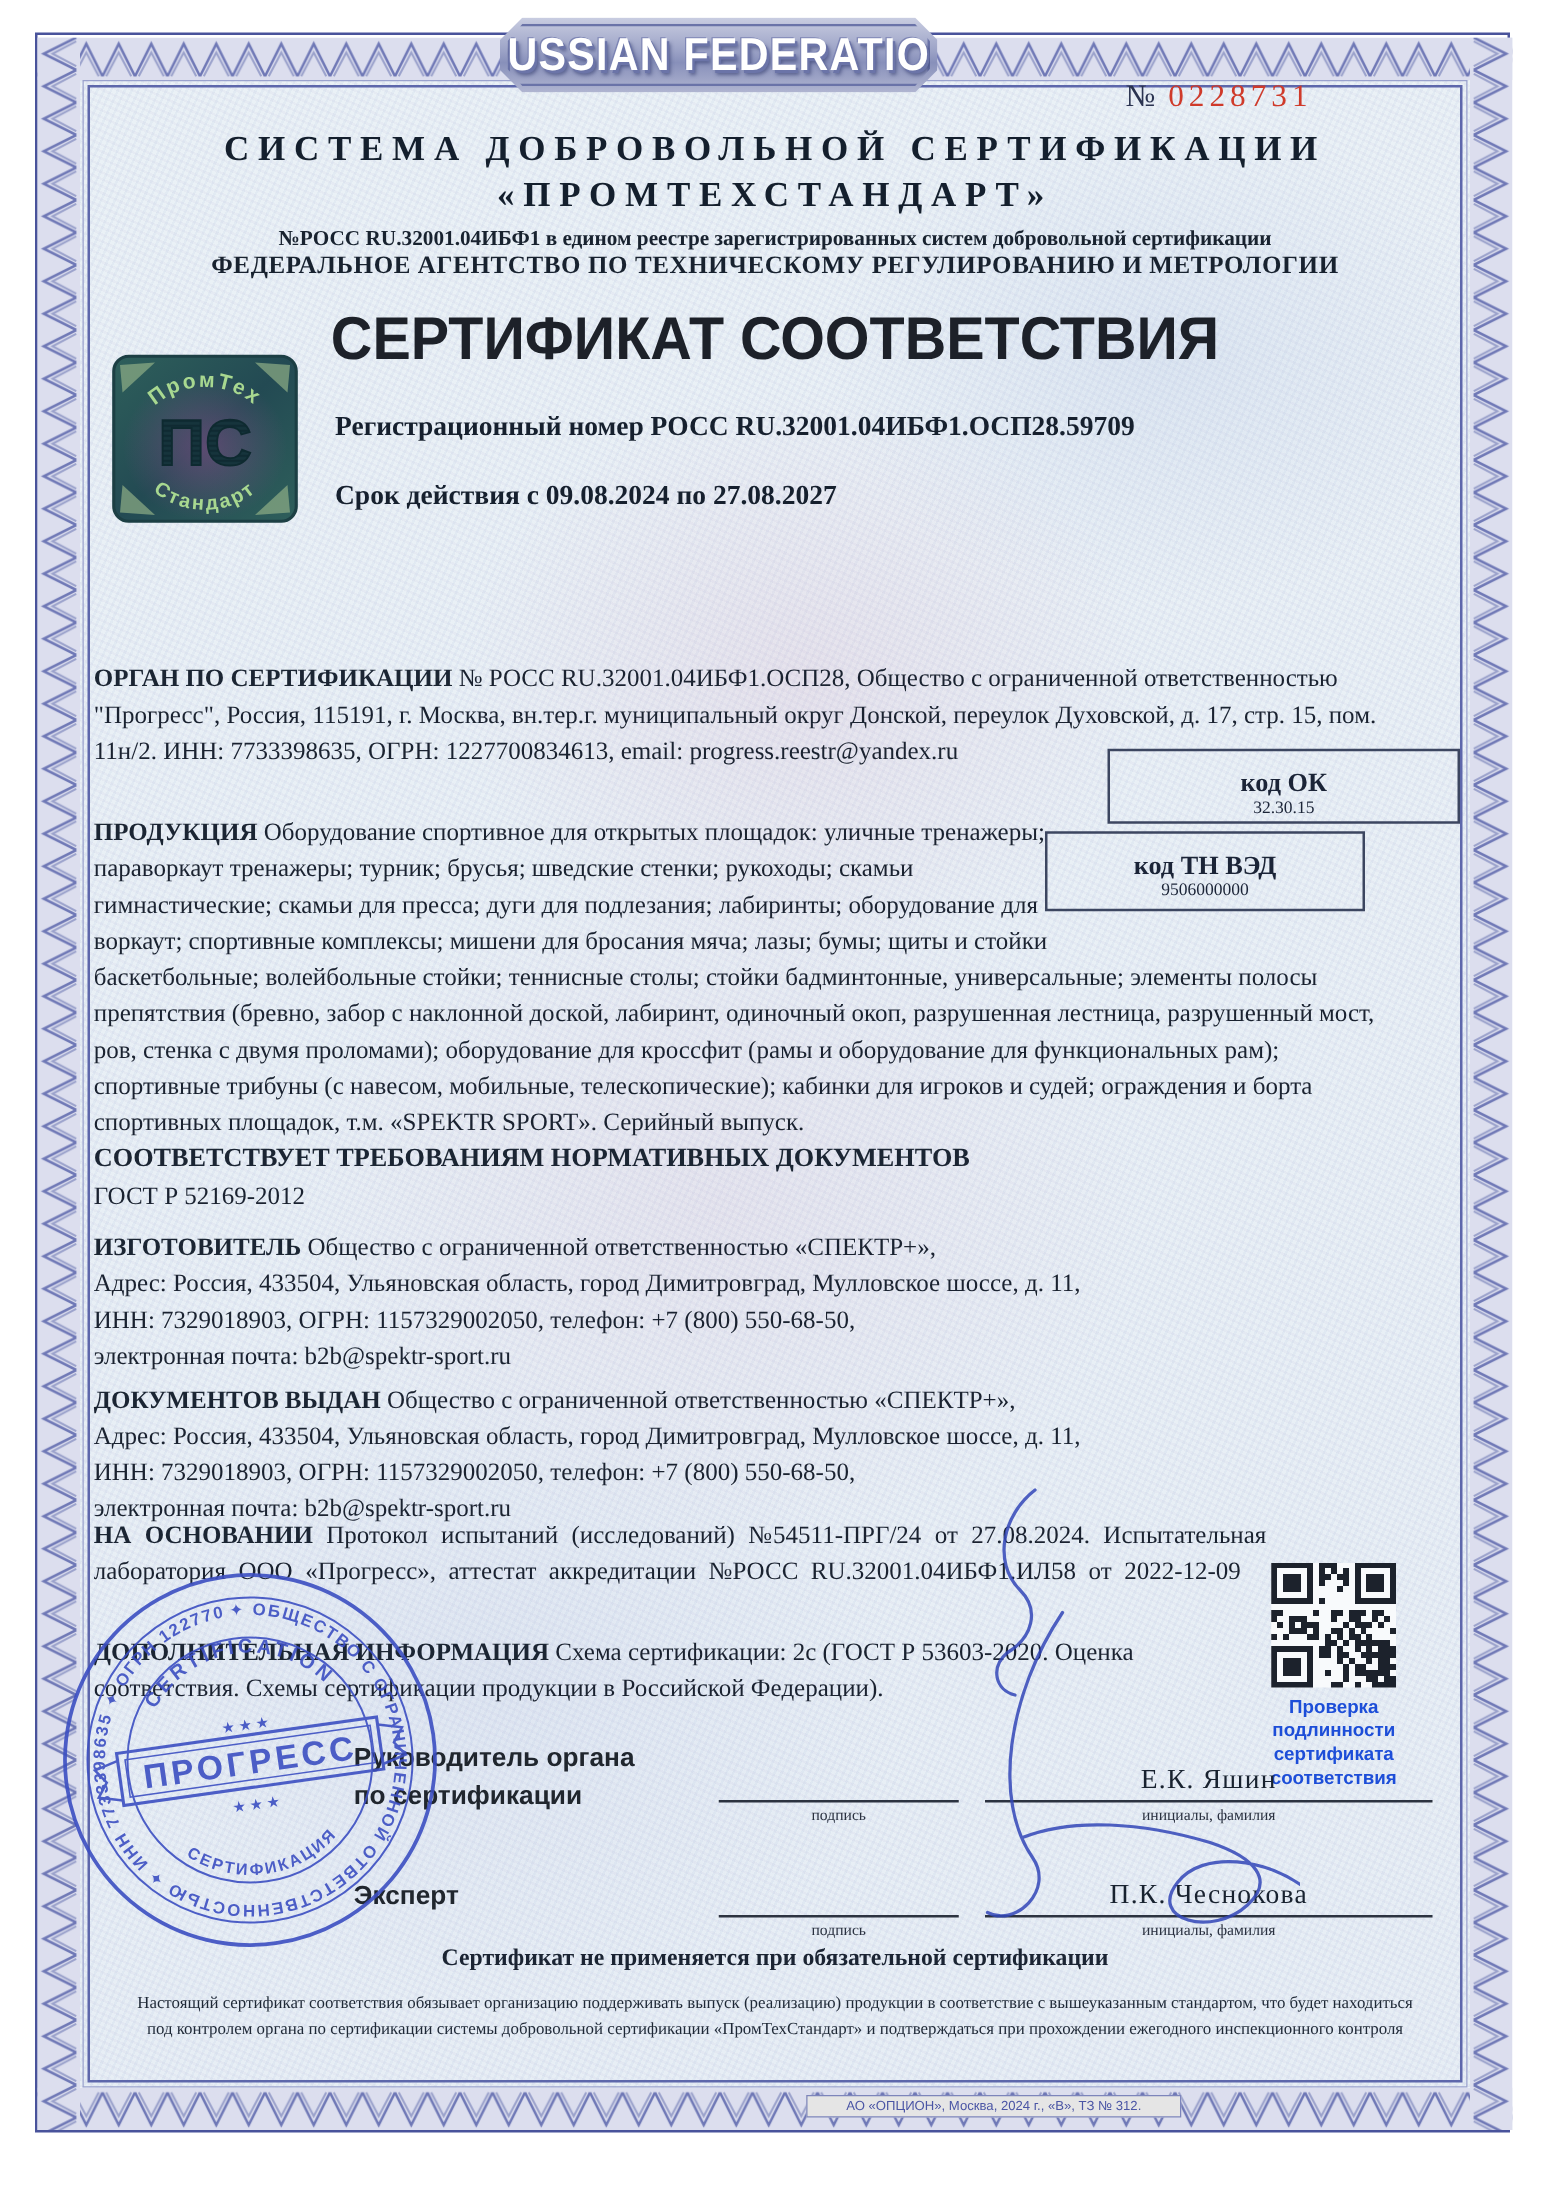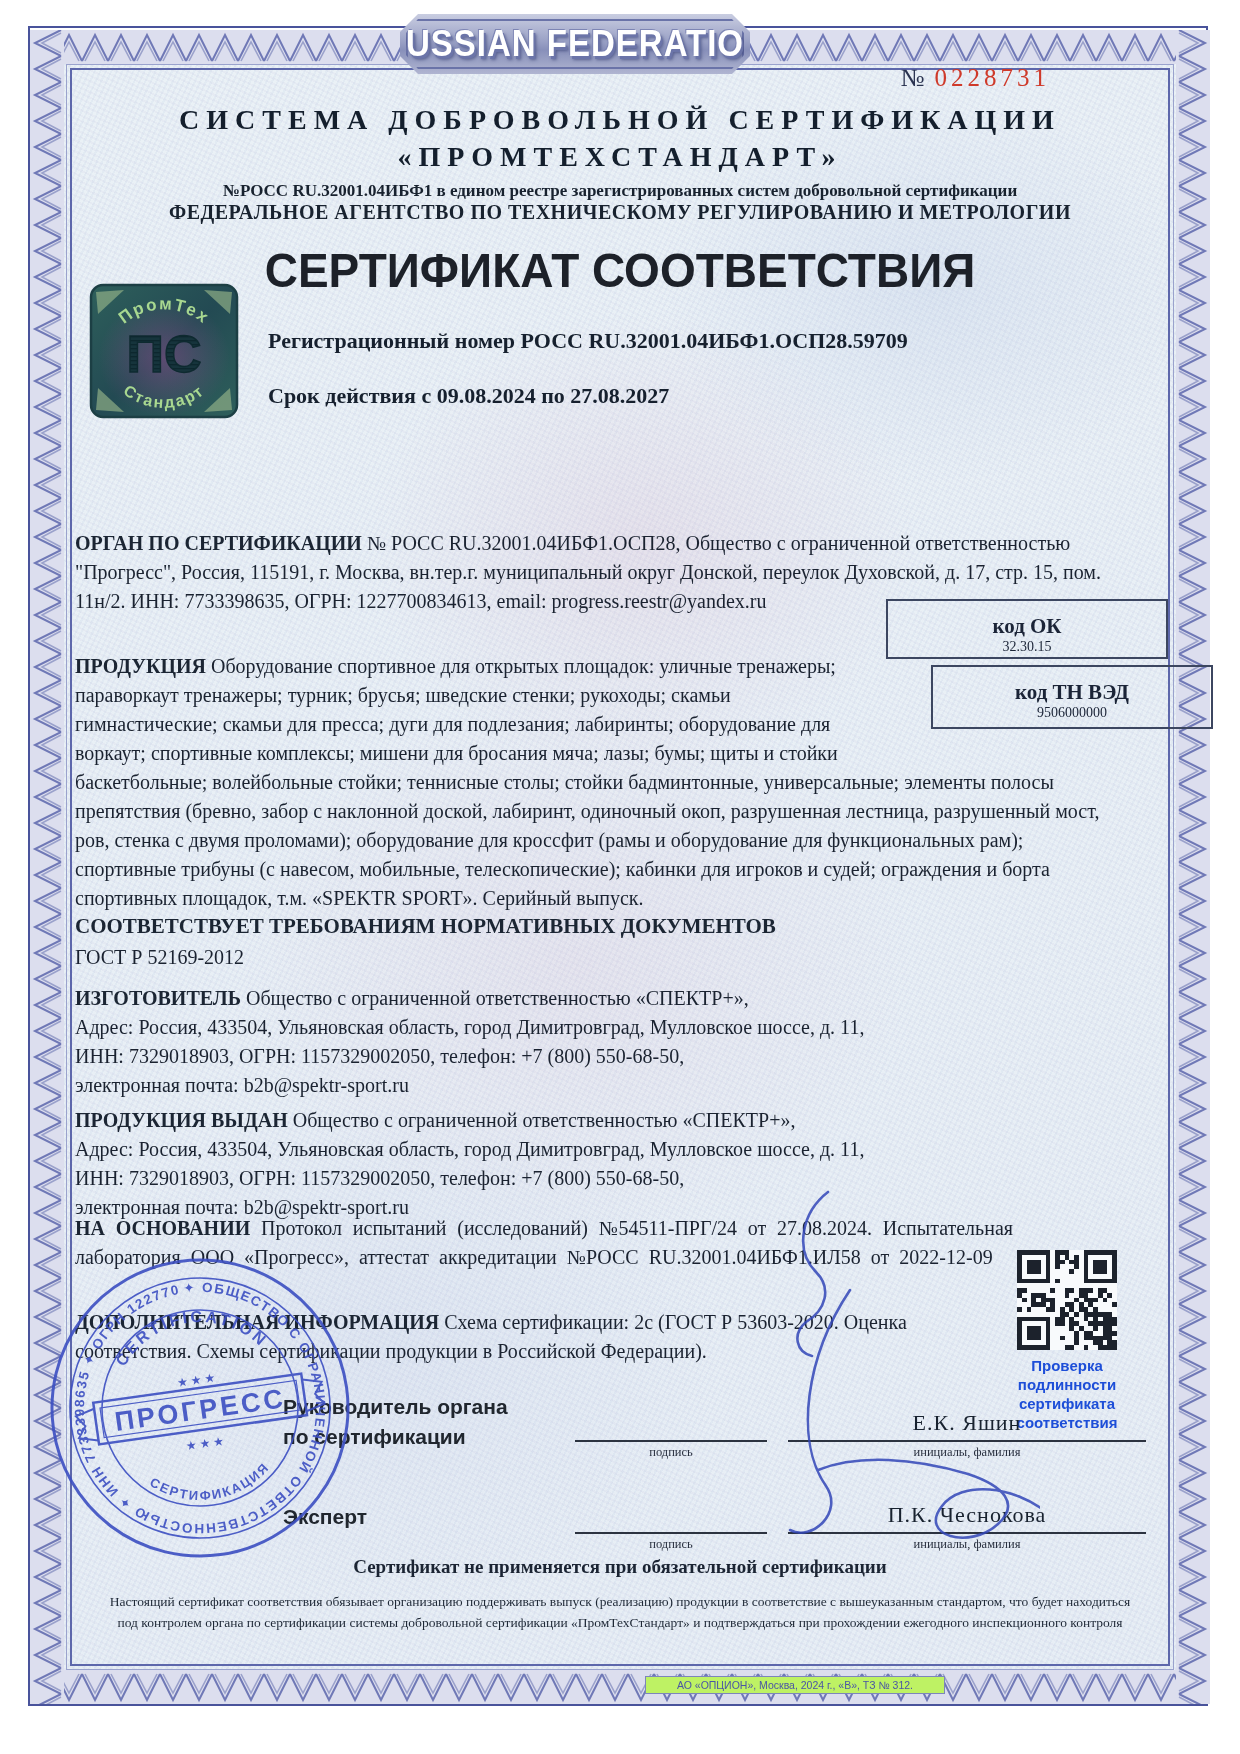--- a/index.html
+++ b/index.html
@@ -52,21 +52,21 @@
   .para{position:absolute;left:75px;font-size:20px;line-height:29px;color:#1a2230;}
   .lbl{font-weight:700;color:#1b2533;}
   .w-org{width:1035px;top:529px;}
   .w-prod{width:1045px;top:652px;}
   .codes-spacer{float:right;width:265px;height:112px;}
   .code-box{position:absolute;border:2px solid #3c4660;box-sizing:border-box;text-align:center;
             color:#1b2437;}
   .code-box .cl{font-weight:700;font-size:21px;margin-top:13px;}
   .code-box .cv{font-size:14px;}
   .box-ok{left:886px;top:599px;width:282px;height:60px;}
-  .box-tn{left:931px;top:665px;width:282px;height:64px;}
+  .box-tn{left:836px;top:665px;width:256px;height:64px;}
   .conform-h{position:absolute;left:75px;top:914px;font-size:21px;font-weight:700;color:#1b2533;}
   .conform-v{position:absolute;left:75px;top:946px;font-size:20px;}
   .w-man{width:1045px;top:984px;}
   .w-iss{width:1045px;top:1106px;}
   .w-basis{width:938px;top:1214px;text-align:justify;word-spacing:5px;}
   .w-add{width:950px;top:1308px;}
   
   .qr-wrap{position:absolute;left:1012px;top:1250px;width:110px;text-align:center;}
   .qr-wrap svg{width:100px;height:100px;display:block;margin:0 auto;}
   .qr-caption{margin-top:6px;font-family:"Liberation Sans","DejaVu Sans",sans-serif;
@@ -94,21 +94,21 @@
   .fine{position:absolute;left:75px;width:1090px;text-align:center;font-size:13.5px;
         font-weight:400;color:#1e2836;}
   .fine1{top:1594px;}
   .fine2{top:1615px;}
   
   .holo{position:absolute;left:88px;top:282px;}
   .stamp{position:absolute;left:48px;top:1256px;opacity:.9;}
   .flourish{position:absolute;left:700px;top:1170px;pointer-events:none;}
   .imprint{position:absolute;left:645px;top:1676px;width:300px;text-align:center;
            font-family:"Liberation Sans","DejaVu Sans",sans-serif;font-size:10.5px;color:#4a55a5;
-           background:#bef264;border:1px solid #7d85bb;padding:2px 4px;box-sizing:border-box;}
+           background:#e5e5e5;border:1px solid #7d85bb;padding:2px 4px;box-sizing:border-box;}
 </style>
 </head>
 <body>
 
 <div class="page">
 
   <div class="outer-line"></div>
   <svg class="band" style="left:30px;top:30px;" width="1180" height="34">
     <defs>
         <pattern id="zzt" width="26" height="34" patternUnits="userSpaceOnUse">
@@ -230,21 +230,21 @@
       <span class="lbl">ИЗГОТОВИТЕЛЬ</span>
       <span>Общество с ограниченной ответственностью «СПЕКТР+»,</span>
     </div>
     <div>Адрес: Россия, 433504, Ульяновская область, город Димитровград, Мулловское шоссе, д. 11,</div>
     <div>ИНН: 7329018903, ОГРН: 1157329002050, телефон: +7 (800) 550-68-50,</div>
     <div>электронная почта: b2b@spektr-sport.ru</div>
   </div>
 
   <div class="para w-iss">
     <div>
-      <span class="lbl">ПРОДУКЦИЯ ВЫДАН</span>
+      <span class="lbl">ДОКУМЕНТОВ ВЫДАН</span>
       <span>Общество с ограниченной ответственностью «СПЕКТР+»,</span>
     </div>
     <div>Адрес: Россия, 433504, Ульяновская область, город Димитровград, Мулловское шоссе, д. 11,</div>
     <div>ИНН: 7329018903, ОГРН: 1157329002050, телефон: +7 (800) 550-68-50,</div>
     <div>электронная почта: b2b@spektr-sport.ru</div>
   </div>
 
   <div class="para w-basis">
     <span class="lbl">НА ОСНОВАНИИ</span>
     <span>Протокол испытаний (исследований) №54511-ПРГ/24 от 27.08.2024. Испытательная лаборатория ООО «Прогресс», аттестат аккредитации №РОСС RU.32001.04ИБФ1.ИЛ58 от 2022-12-09</span>

